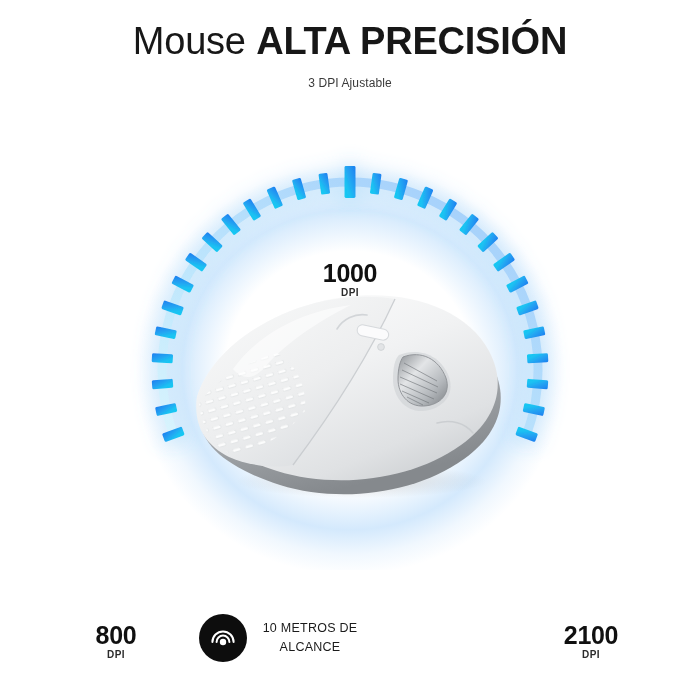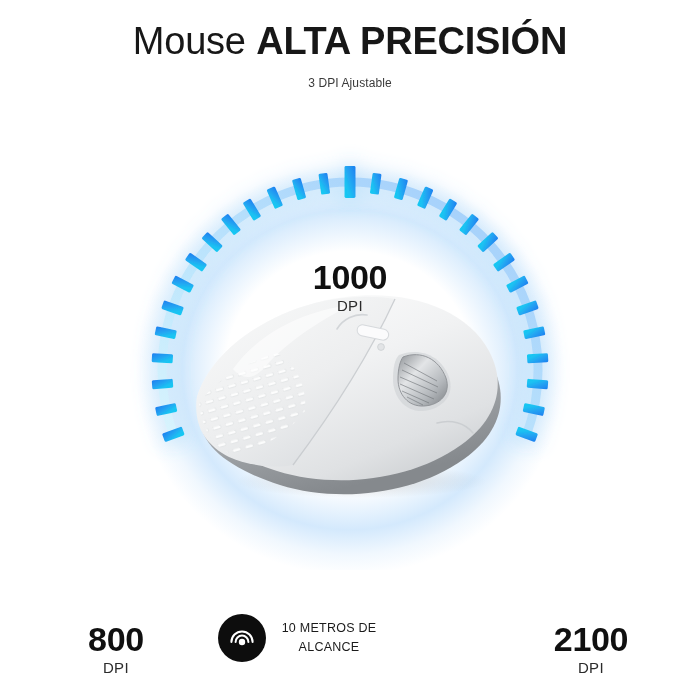--- a/index.html
+++ b/index.html
@@ -62,44 +62,43 @@
     height: 215px;
   }
 
   
   .dpi-label {
     position: absolute;
     text-align: center;
     line-height: 1.05;
   }
   .dpi-value {
-    font-size: 34px;
+    font-size: 25px;
     font-weight: 700;
     color: #101010;
     letter-spacing: -0.3px;
   }
   .dpi-unit {
-    font-size: 15px;
-    font-weight: 400;
+    font-size: 10px;
+    font-weight: 700;
     color: #2b2b2b;
     margin-top: 2px;
     letter-spacing: 0.4px;
   }
   .dpi-top   { left: 290px; top: 140px; width: 120px; }
   .dpi-left  { left:  66px; top: 502px; width: 100px; }
   .dpi-right { left: 536px; top: 502px; width: 110px; }
 
   
   .features {
     position: absolute;
     left: 0; top: 588px;
     width: 556px;
     height: 100px;
     display: flex;
-    margin-left: 19px;
   }
   .feature {
     flex: 1 1 50%;
     display: flex;
     align-items: center;
     justify-content: center;
     gap: 16px;
   }
   .feature-icon {
     width: 48px;

